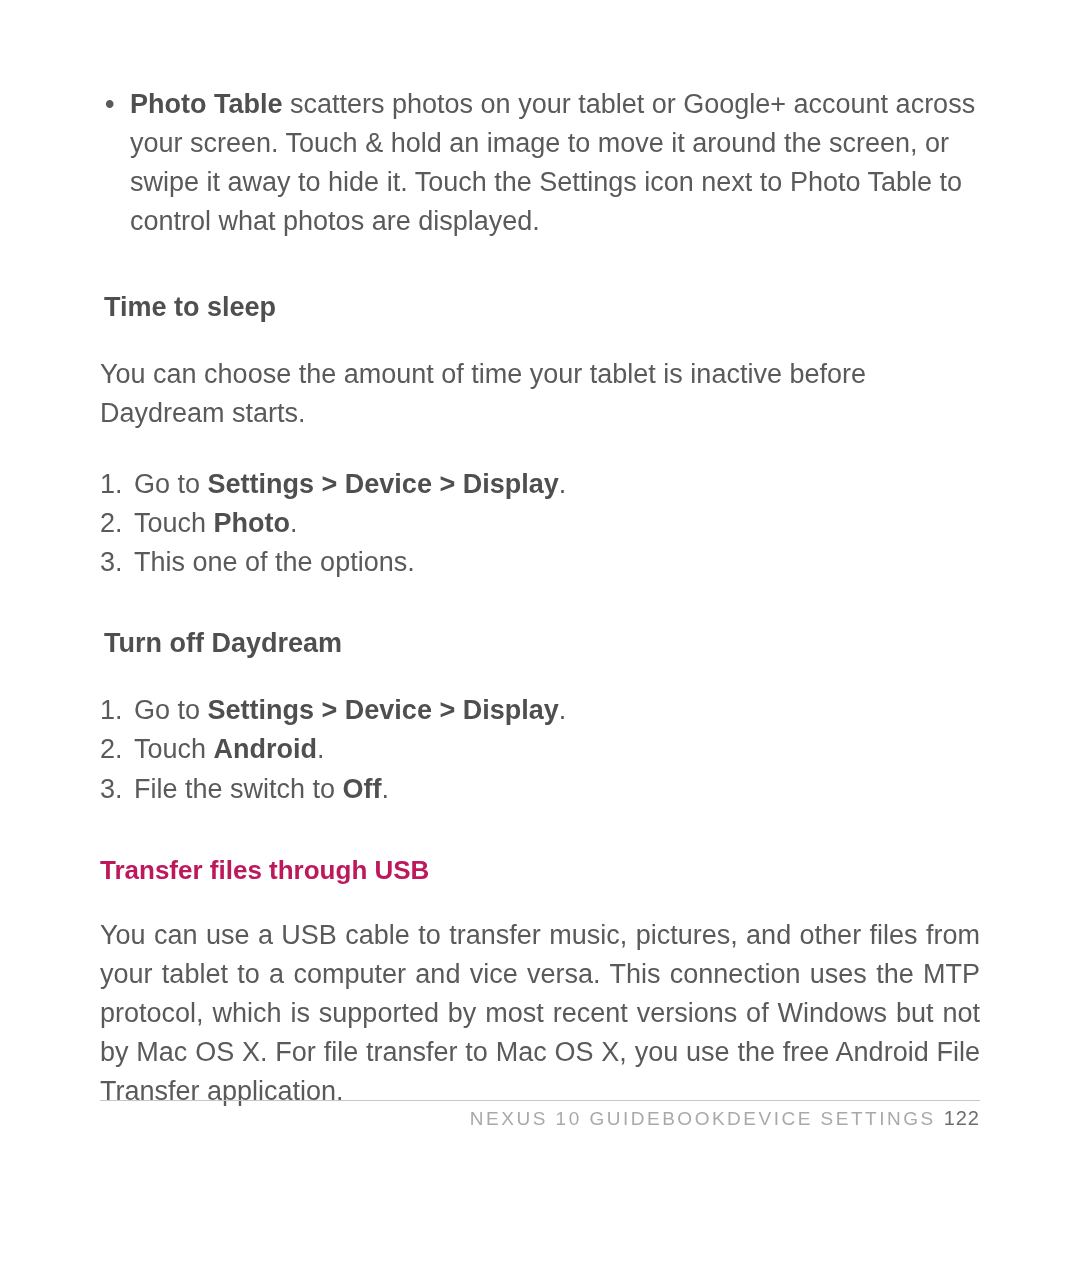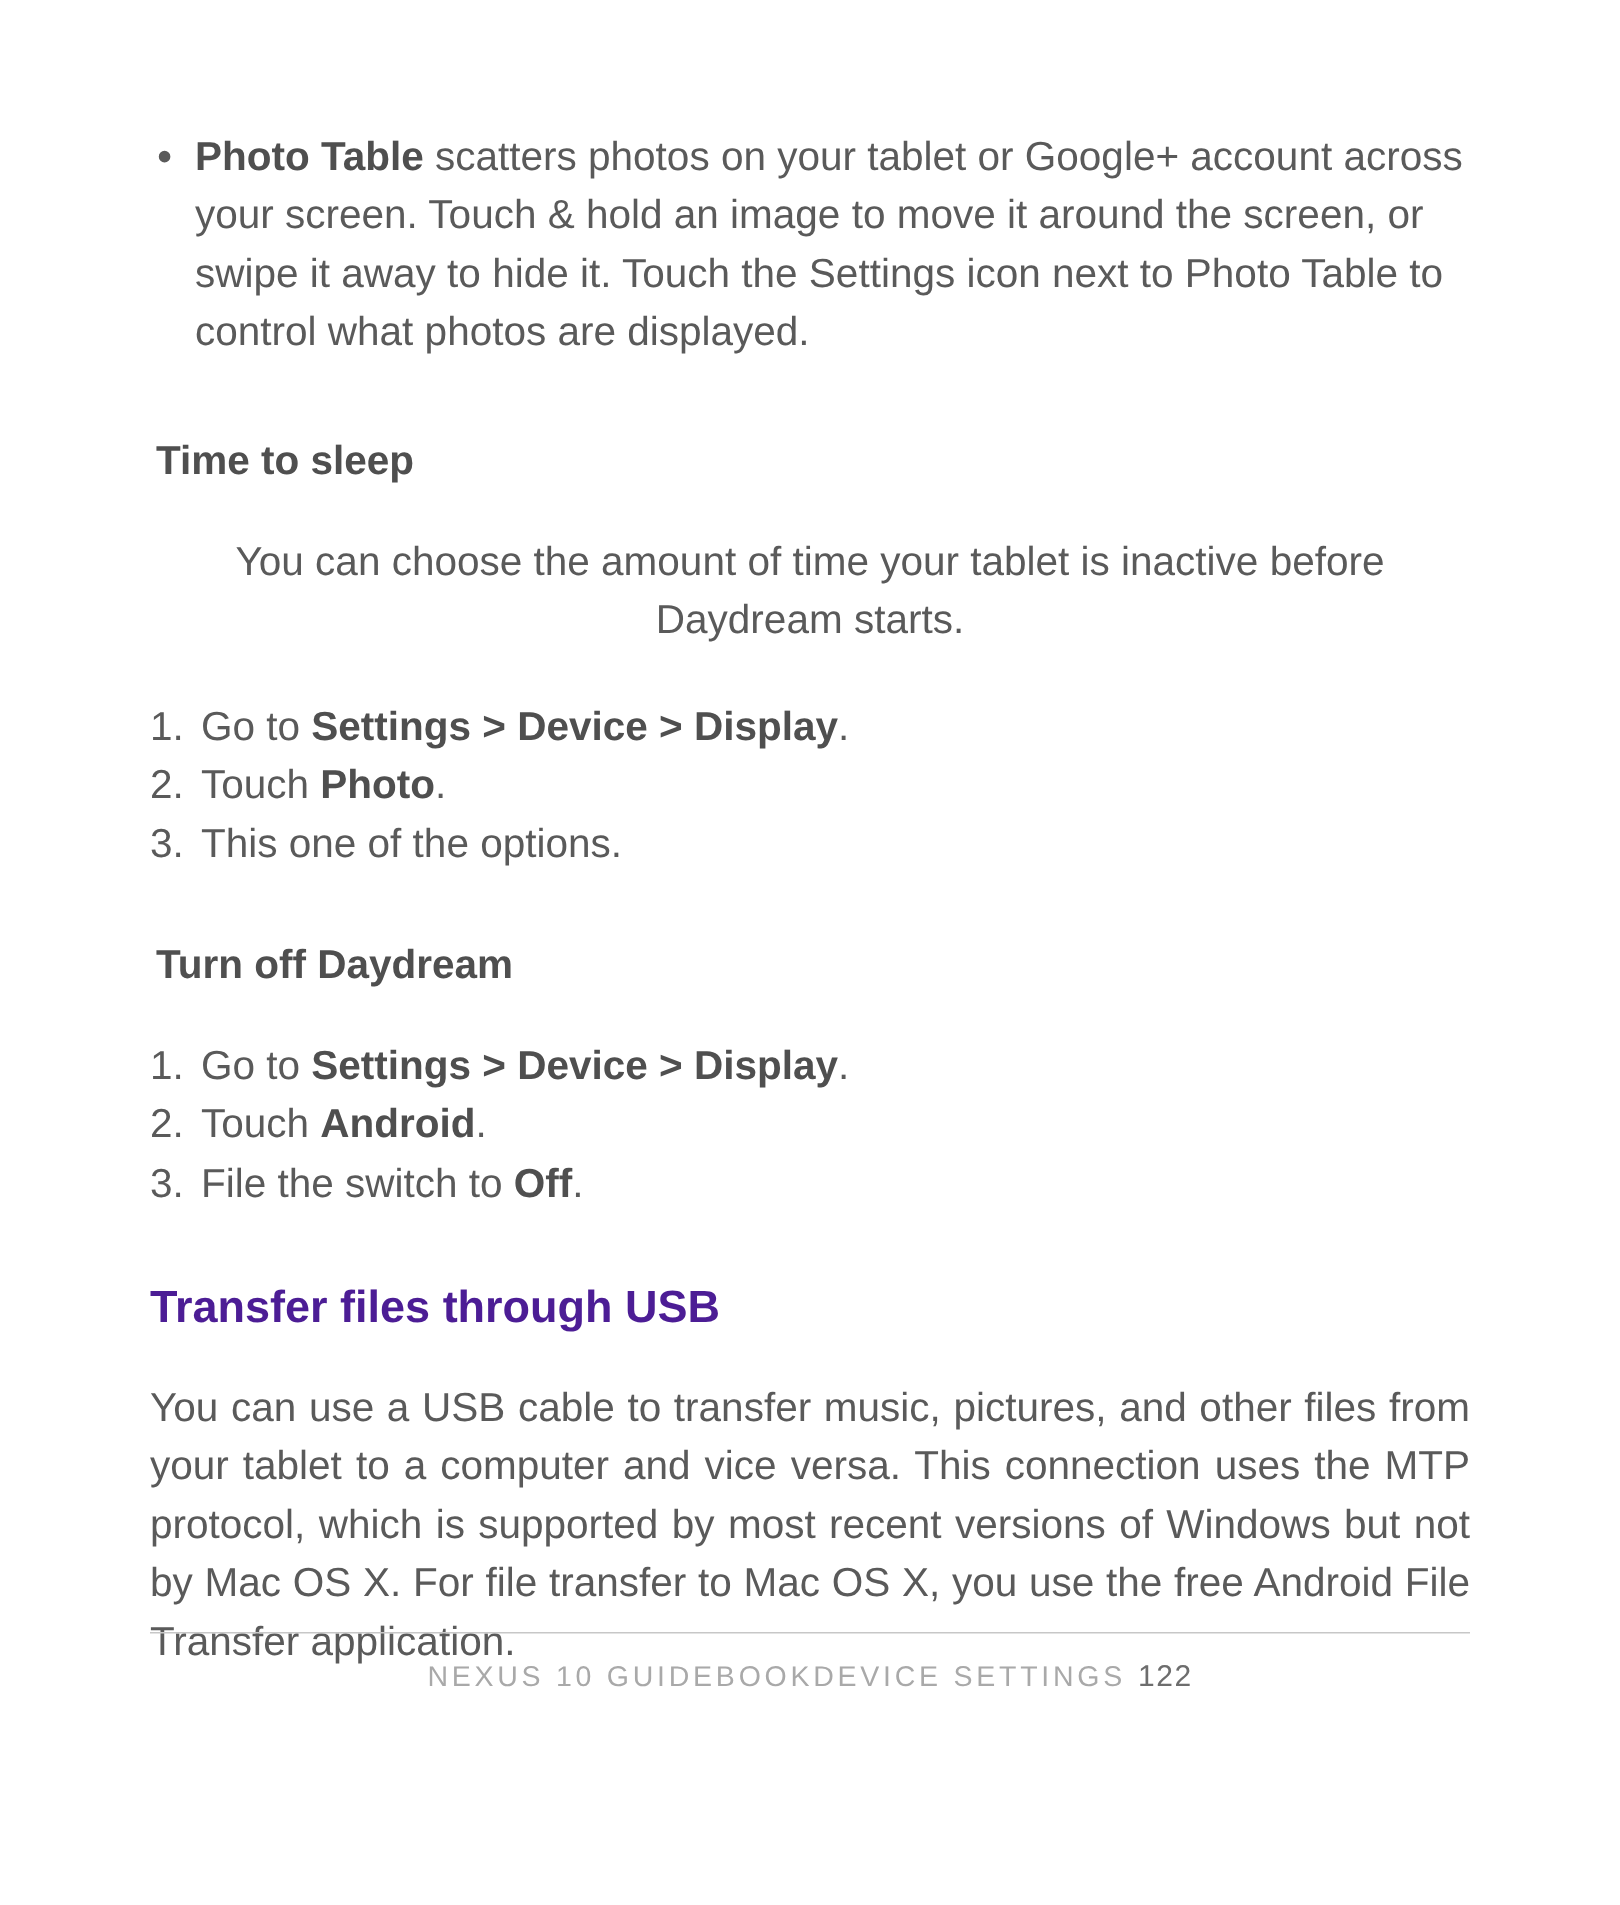--- a/index.html
+++ b/index.html
@@ -40,21 +40,20 @@
     font-size: 27px;
     font-weight: bold;
     color: #4f4f4f;
     margin: 0 0 32px 4px;
   }
   .para {
     font-size: 27px;
     line-height: 1.45;
     margin: 0 0 32px 0;
     color: #5a5a5a;
-    text-align: center;
   }
   .justify {
     text-align: justify;
   }
   .ol {
     list-style: none;
     counter-reset: item;
     padding: 0;
     margin: 4px 0 46px 0;
   }
@@ -65,35 +64,35 @@
     padding-left: 34px;
     position: relative;
     color: #5a5a5a;
   }
   .ol li::before {
     content: counter(item) ".";
     position: absolute;
     left: 0;
   }
   .section-head {
-    font-size: 30px;
+    font-size: 26px;
     font-weight: bold;
-    color: #4c1d95;
+    color: #be185d;
     margin: 46px 0 30px 0;
   }
   .bold { font-weight: bold; color: #4f4f4f; }
   .footer {
     position: absolute;
     left: 100px;
     right: 100px;
     bottom: 140px;
     border-top: 1px solid #c7c7c7;
-    padding-top: 18px;
+    padding-top: 6px;
     display: flex;
-    justify-content: center;
+    justify-content: flex-end;
     align-items: baseline;
     font-size: 19px;
     letter-spacing: 2.5px;
     color: #a9a9a9;
   }
   .footer .right {
     display: flex;
     gap: 8px;
     align-items: baseline;
   }

